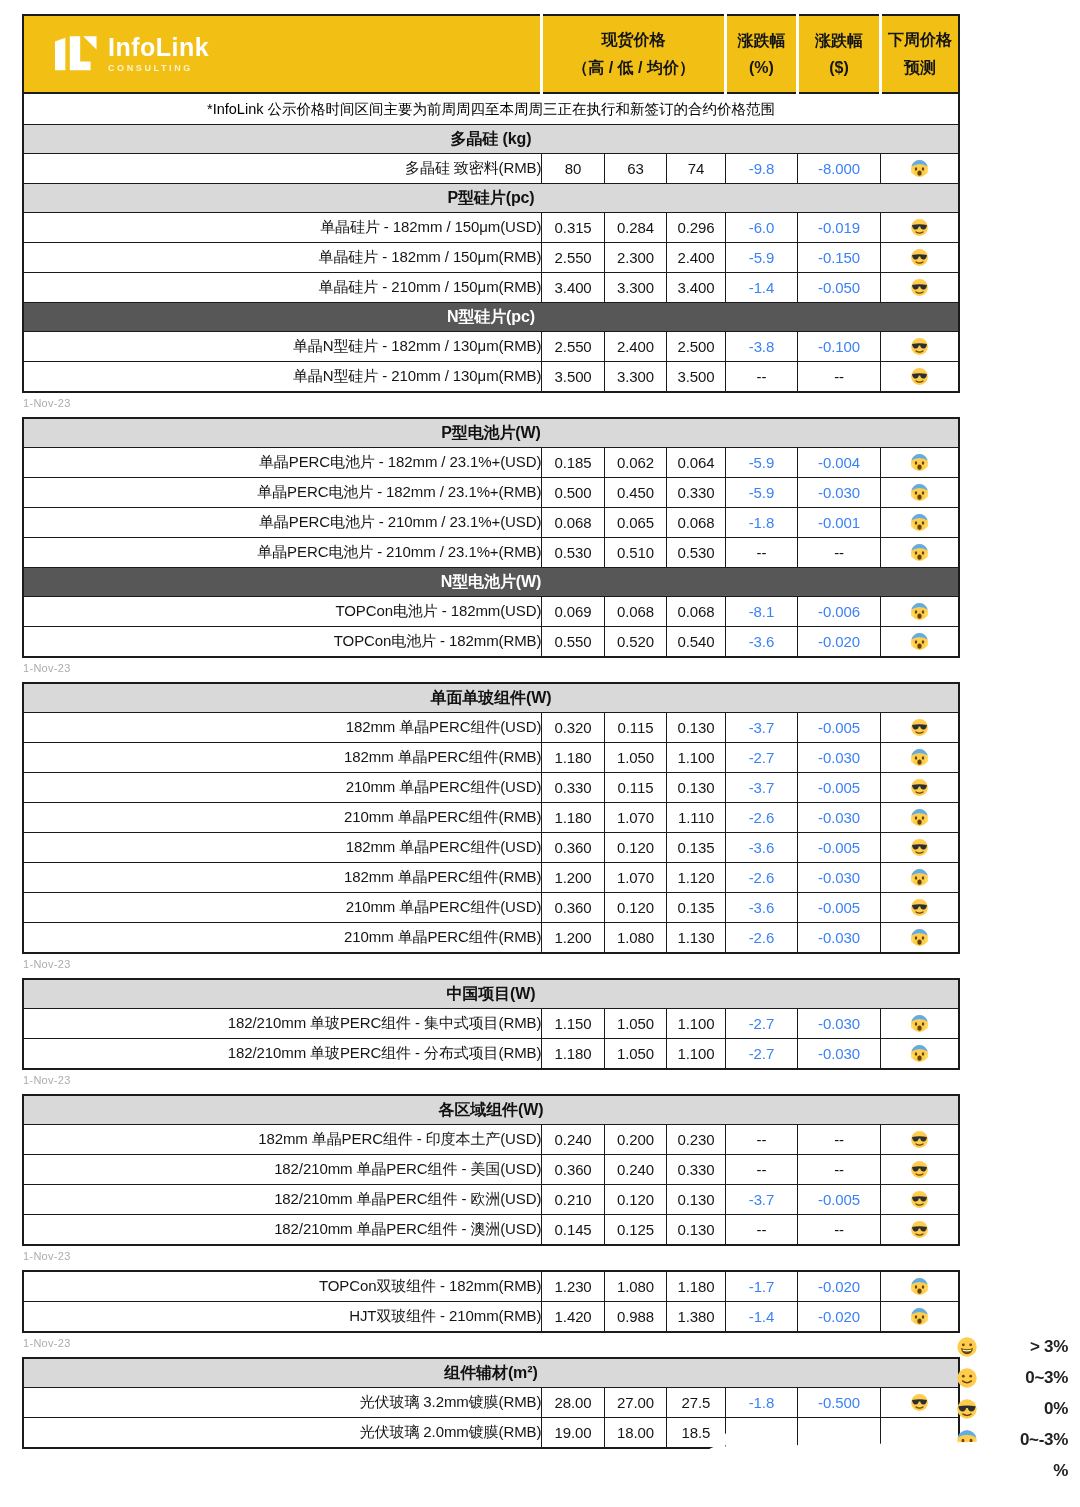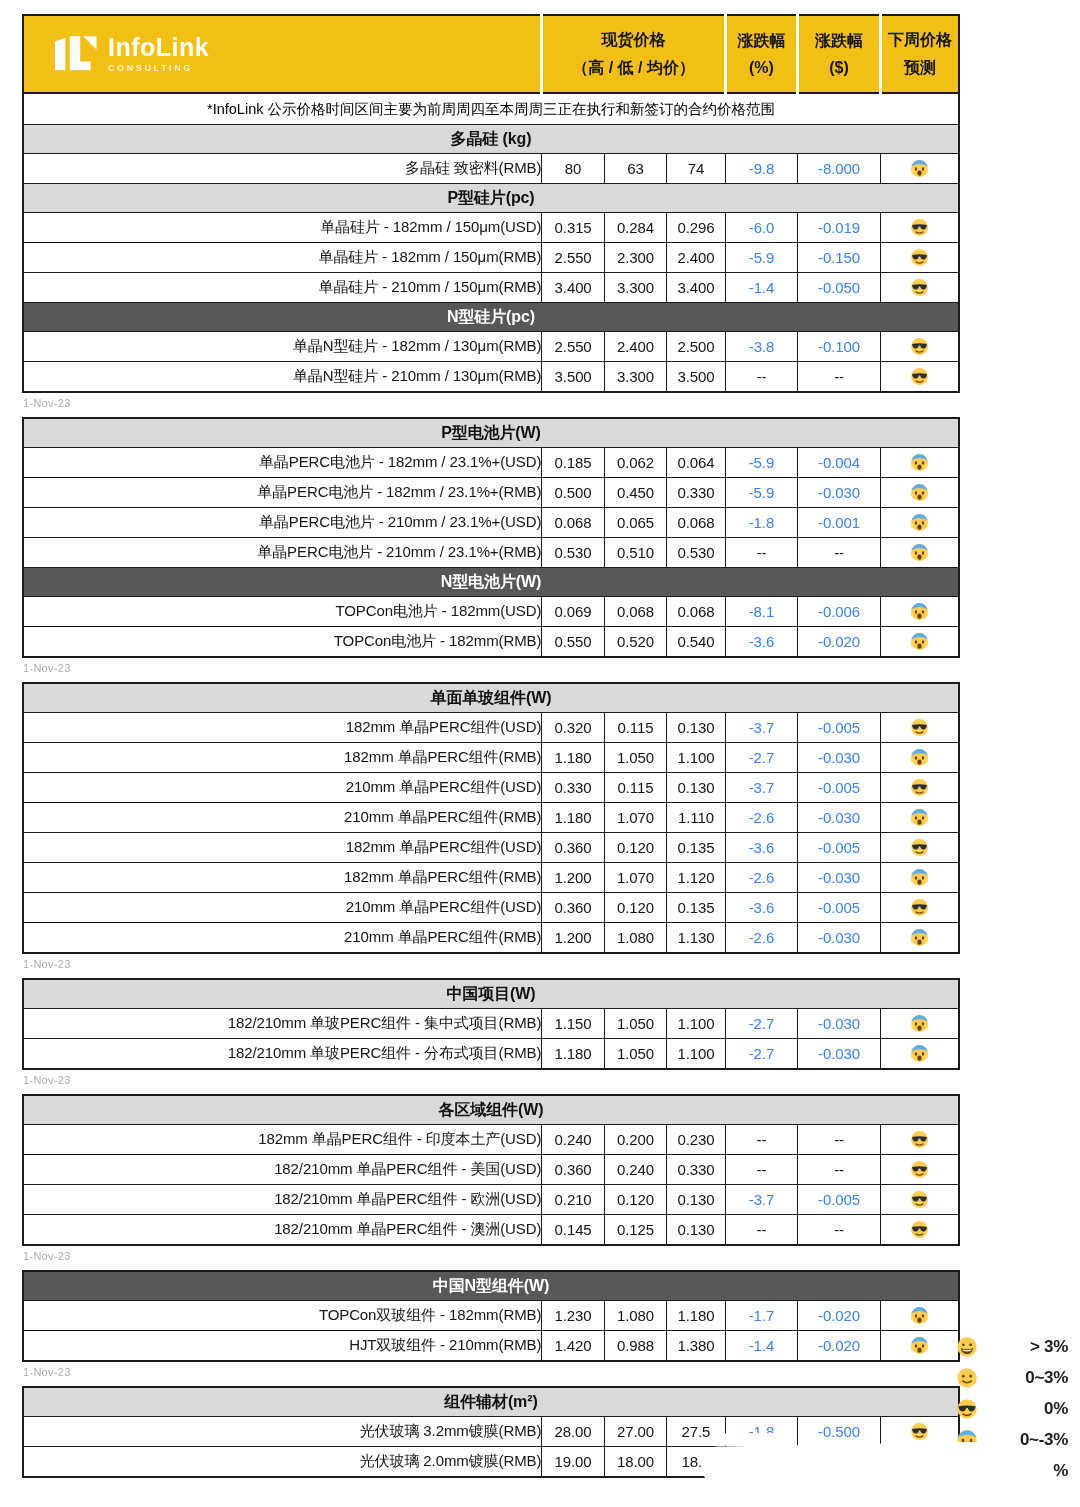--- a/index.html
+++ b/index.html
@@ -576,23 +576,20 @@
           <colgroup>
         <col style="width:515px">
             <col style="width:62px">
             <col style="width:62px">
         <col style="width:58px">
             <col style="width:72px">
             <col style="width:82px">
             <col style="width:78px">
       </colgroup>
           <tbody>
-            <tr class="section-row dark">
-              <td class="" colspan="7">中国N型组件(W)</td>
-            </tr>
             <tr class="data-row">
               <td class="name-cell">TOPCon双玻组件 - 182mm(RMB)</td>
               <td class="num">1.230</td>
               <td class="num">1.080</td>
               <td class="num">1.180</td>
               <td class="num neg">-1.7</td>
               <td class="num neg">-0.020</td>
               <td class="emoji-cell"><svg viewBox="0 0 24 24">
                   <circle cx="12" cy="12" r="10.6" fill="#FFCC4D"></circle>
                   <path d="M12 1.4 A10.6 10.6 0 0 1 22.3 9.6 Q17.8 6.4 12 6.4 Q6.2 6.4 1.7 9.6 A10.6 10.6 0 0 1 12 1.4 Z" fill="#5DADEC"></path>

